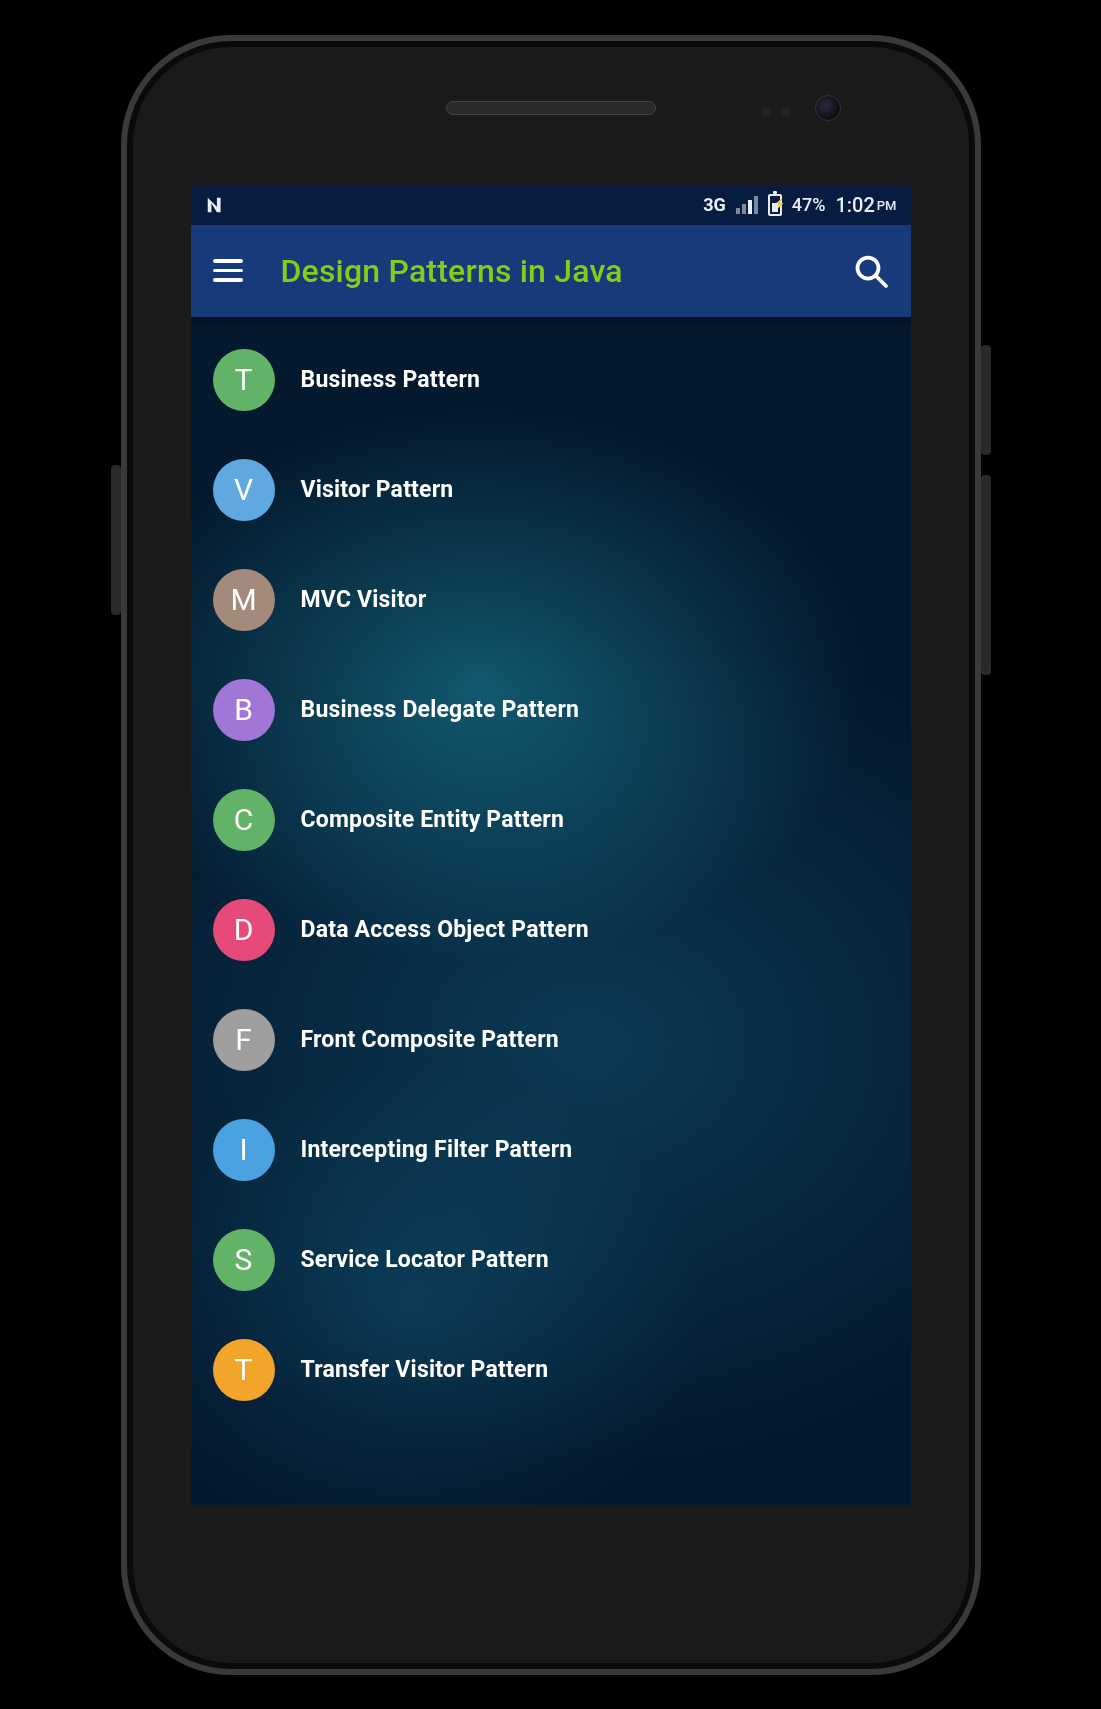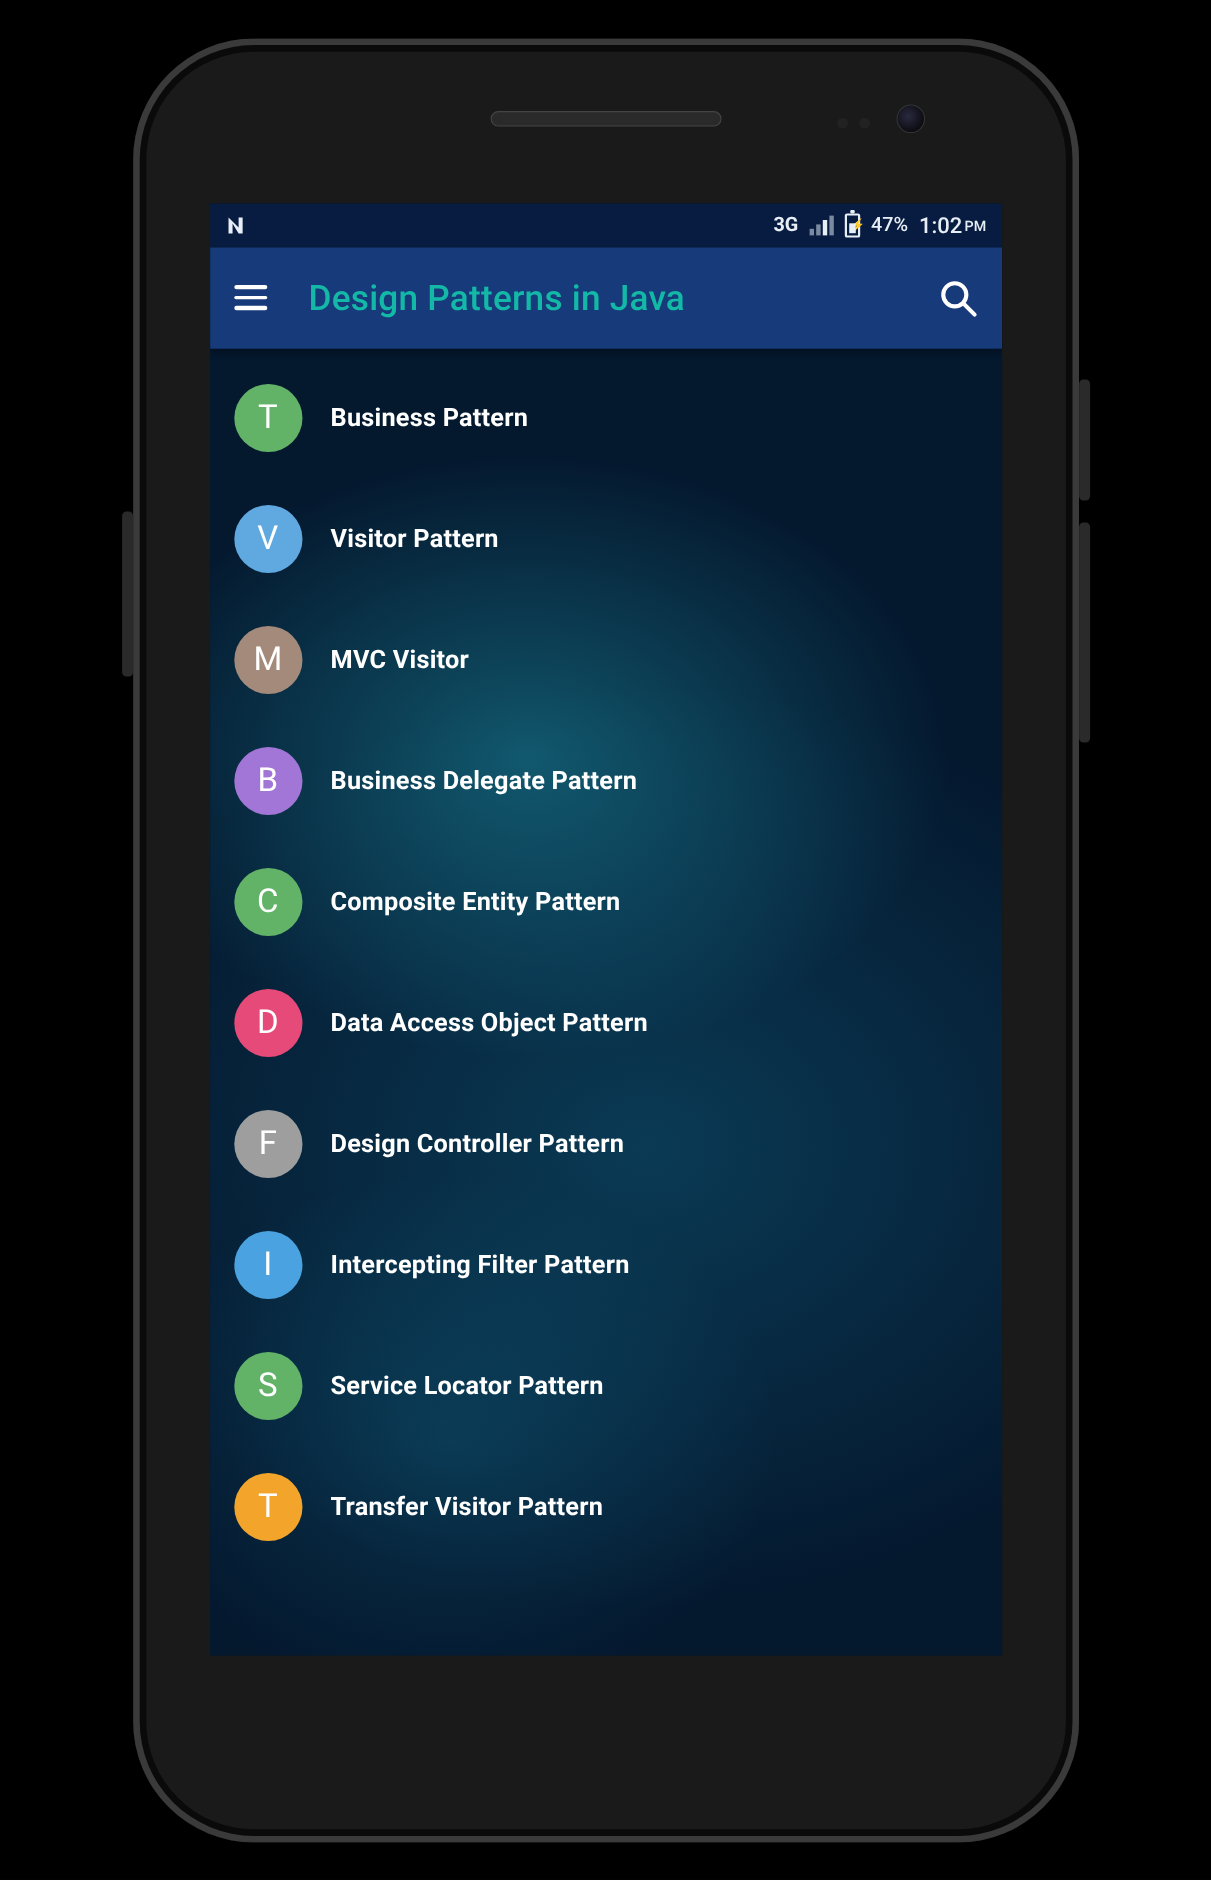--- a/index.html
+++ b/index.html
@@ -132,21 +132,21 @@
   }
 
   
   .app-bar {
     position: relative;
     height: 92px;
     background: #163a7a;
     display: flex;
     align-items: center;
     padding: 0 22px;
-    color: #14b8a6;
+    color: #84cc16;
     box-shadow: 0 4px 6px rgba(0,0,0,0.3);
   }
   .hamburger {
     width: 34px; height: 34px;
     display: flex; flex-direction: column; justify-content: center; gap: 6px;
     cursor: pointer;
   }
   .hamburger span {
     height: 3.5px; background: #fff; border-radius: 2px; width: 30px;
   }
@@ -269,21 +269,21 @@
         <div class="list-item">
           <div class="avatar" style="background: rgb(98, 179, 104);">C</div>
           <div class="item-label">Composite Entity Pattern</div>
         </div>
         <div class="list-item">
           <div class="avatar" style="background: rgb(230, 74, 120);">D</div>
           <div class="item-label">Data Access Object Pattern</div>
         </div>
         <div class="list-item">
           <div class="avatar" style="background: rgb(158, 158, 158);">F</div>
-          <div class="item-label">Design Controller Pattern</div>
+          <div class="item-label">Front Composite Pattern</div>
         </div>
         <div class="list-item">
           <div class="avatar" style="background: rgb(74, 163, 224);">I</div>
           <div class="item-label">Intercepting Filter Pattern</div>
         </div>
         <div class="list-item">
           <div class="avatar" style="background: rgb(98, 179, 104);">S</div>
           <div class="item-label">Service Locator Pattern</div>
         </div>
         <div class="list-item">

